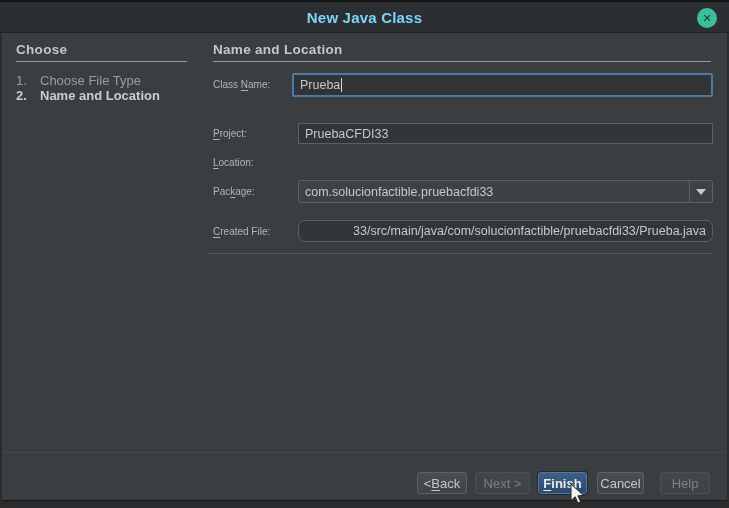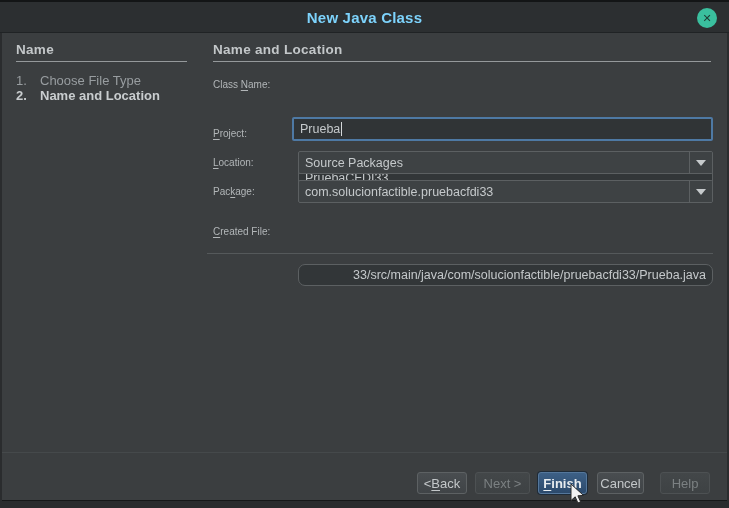--- a/index.html
+++ b/index.html
@@ -36,21 +36,21 @@
   .step-num{width:24px;}
   .step-dim{color:#989da0;}
   .step-active{color:#c9cdcf;font-weight:bold;}
   
   .flabel{position:absolute;left:211px;font-size:10px;color:#b2b6b8;white-space:nowrap;}
   .flabel u,.btn u{text-decoration:underline;text-underline-offset:2px;}
   
   .field{
     position:absolute;box-sizing:border-box;background:#323638;
     border:1px solid #5c6062;display:flex;align-items:center;
-    padding:0 6px;overflow:hidden;margin-top:44px;
+    padding:0 6px;overflow:hidden;
   }
   .field-text{color:#c5c9cb;font-size:12.5px;white-space:nowrap;}
   .field.focus{border:2px solid #4e79a4;border-radius:2px;background:#303436;}
   .field.clip-left{justify-content:flex-end;border-radius:7px;}
   .caret{display:inline-block;width:1px;height:14px;background:#d4d8da;margin-left:1px;}
   .combo{
     position:absolute;box-sizing:border-box;background:#3e4244;
     border:1px solid #5c6062;border-radius:2px;display:flex;align-items:center;overflow:hidden;
   }
   .combo .field-text{padding-left:6px;flex:1;}
@@ -85,21 +85,21 @@
 
   <div class="titlebar">
     <span class="title-text">New Java Class</span>
     <div class="close-btn">
       <span>✕</span>
     </div>
   </div>
 
   <div class="content">
 
-    <div class="h-underlined" style="left:14px;top:9px;width:171px;">Name</div>
+    <div class="h-underlined" style="left:14px;top:9px;width:171px;">Choose</div>
 
     <div class="step-row step-dim" style="top:40px;">
       <span class="step-num">1.</span>
       <span>Choose File Type</span>
     </div>
     <div class="step-row step-active" style="top:55px;">
       <span class="step-num">2.</span>
       <span>Name and Location</span>
     </div>
 
@@ -115,26 +115,20 @@
 
     <div class="flabel" style="top:95px;">
       <u>P</u><span>roject:</span>
     </div>
     <div class="field" style="left:296px;top:90px;width:415px;height:21px;">
       <span class="field-text">PruebaCFDI33</span>
     </div>
 
     <div class="flabel" style="top:124px;">
       <u>L</u><span>ocation:</span>
-    </div>
-    <div class="combo" style="left:296px;top:118px;width:415px;height:23px;">
-      <span class="field-text">Source Packages</span>
-      <span class="combo-arrow-btn">
-        <span class="arrow-down"></span>
-      </span>
     </div>
 
     <div class="flabel" style="top:153px;">
       <span>Pac</span><u>k</u><span>age:</span>
     </div>
     <div class="combo" style="left:296px;top:147px;width:415px;height:23px;">
       <span class="field-text">com.solucionfactible.pruebacfdi33</span>
       <span class="combo-arrow-btn">
         <span class="arrow-down"></span>
       </span>

